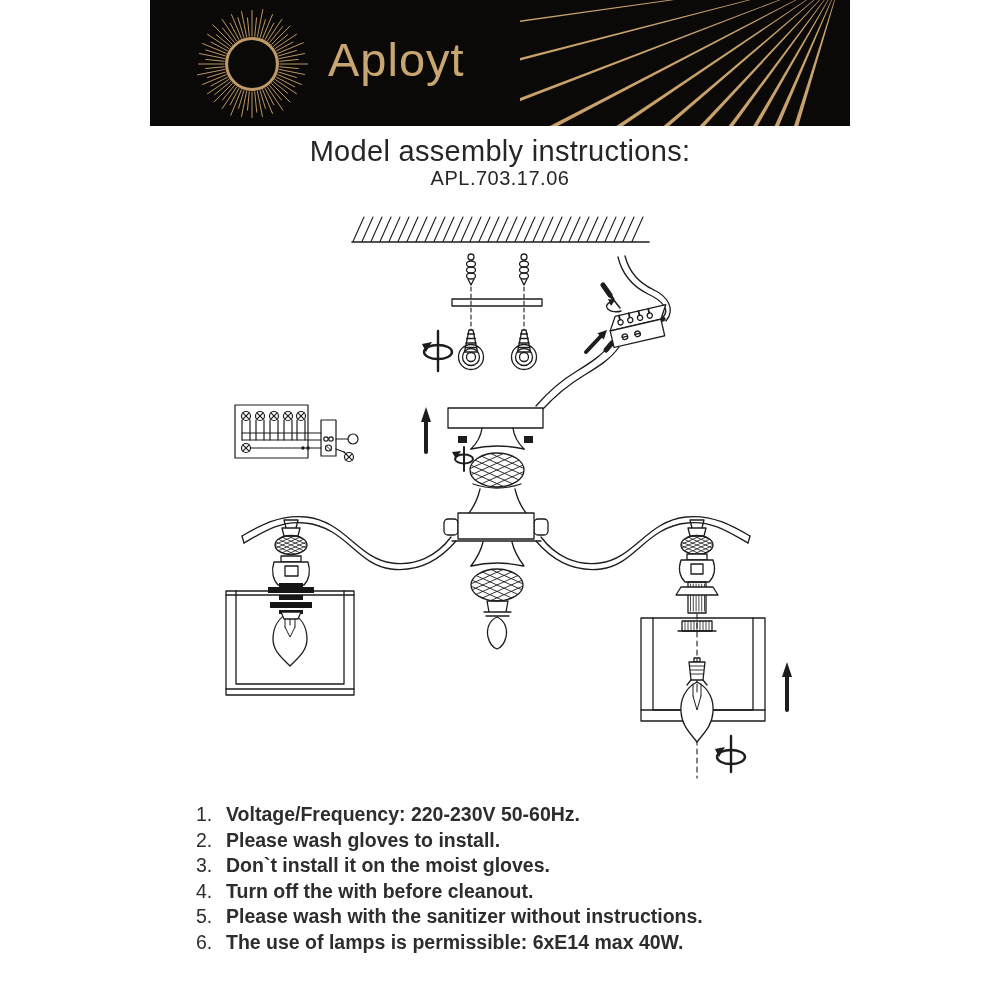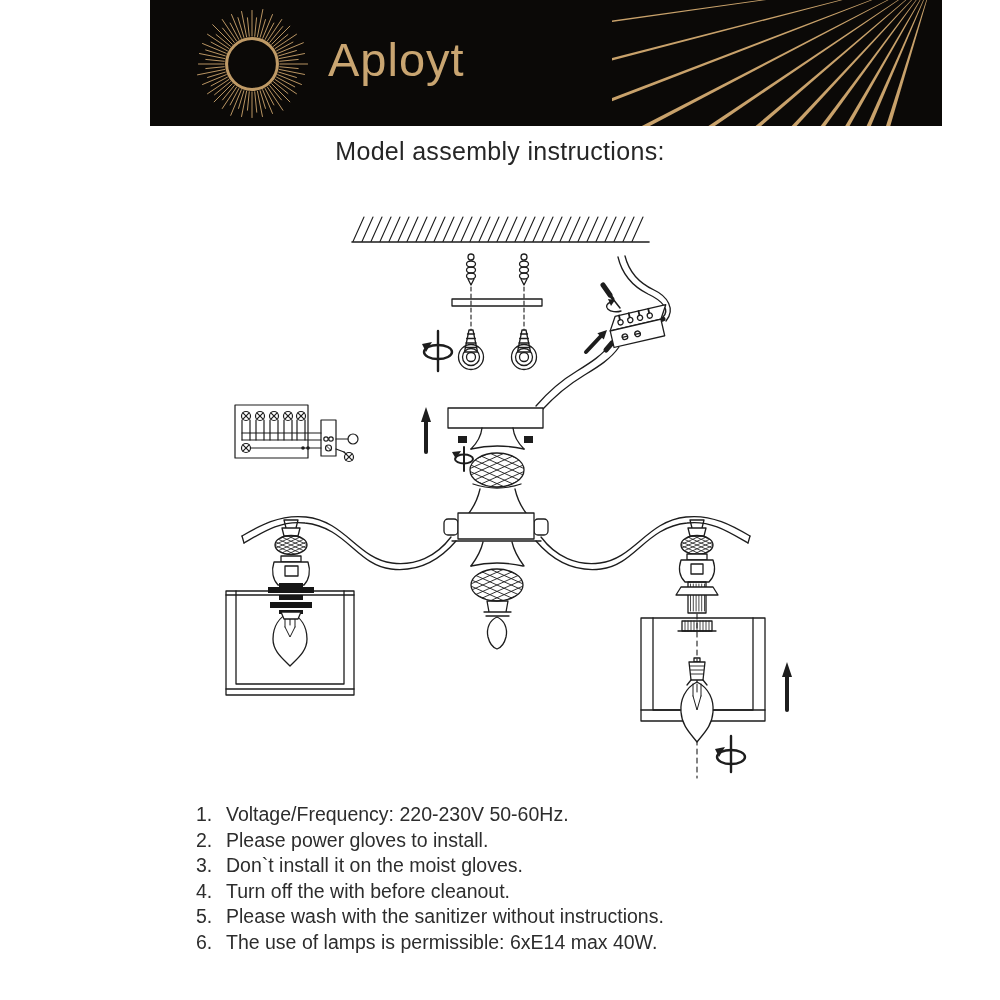--- a/index.html
+++ b/index.html
@@ -1,28 +1,28 @@
 <!DOCTYPE html>
 <html><head>
 <meta charset="utf-8">
 <style>
   html,body{margin:0;padding:0;background:#ffffff;}
   body{width:1000px;height:1000px;position:relative;font-family:"Liberation Sans",sans-serif;overflow:hidden;}
-  .banner{position:absolute;left:150px;top:0;width:792px;height:126px;background:#0b0907;overflow:hidden;}
+  .banner{position:absolute;left:150px;top:0;width:700px;height:126px;background:#0b0907;overflow:hidden;}
   #logoburst{position:absolute;left:44px;top:6px;width:116px;height:116px;}
   .wordmark{position:absolute;left:178px;top:36px;font-size:47px;line-height:1;color:#c9a571;letter-spacing:1px;font-weight:400;}
   #bannerrays{position:absolute;right:0;top:0;width:330px;height:126px;}
   .headings{position:absolute;left:0;top:138px;width:1000px;text-align:center;color:#262626;}
-  .title{font-size:25px;line-height:27px;letter-spacing:.3px;}
+  .title{font-size:29px;line-height:27px;letter-spacing:.3px;}
   .model{font-size:20px;line-height:26px;letter-spacing:.5px;}
   #diagram{position:absolute;left:150px;top:195px;width:700px;height:600px;}
   .instructions{position:absolute;left:196px;top:802px;width:660px;color:#2d2d2d;font-size:19.5px;line-height:25.5px;}
   .inst-row{display:flex;}
   .inst-num{width:30px;flex:0 0 30px;}
-  .inst-text{flex:1;}
+  .inst-text{flex:1;font-weight:bold;}
   svg *{vector-effect:none;}
 </style>
 </head>
 <body>
 
 <div class="banner">
   <svg id="logoburst" viewBox="0 0 114 114">
       <line x1="84" y1="57" x2="112" y2="57" stroke="#c9a26b" stroke-width="0.9"></line>
       <line x1="83.86998762014932" y1="59.646462788898134" x2="102.77849742692106" y2="61.50878845515979" stroke="#c9a26b" stroke-width="0.9"></line>
       <line x1="83.48120257088722" y1="62.26743869443546" x2="108.98161986137121" y2="67.3397870668548" stroke="#c9a26b" stroke-width="0.9"></line>
@@ -101,20 +101,21 @@
       <polygon points="322,-24 25.961561106972812,287.8904979280058 31.51984923927851,293.0736854644808" fill="#c9a26b"></polygon>
       <polygon points="322,-24 62.809810039300025,319.13045322171024 69.64259335454638,324.1864469090966" fill="#c9a26b"></polygon>
       <polygon points="322,-24 102.92968060221308,346.0409236273086 111.0703193977868,350.74092362730863" fill="#c9a26b"></polygon>
       <polygon points="322,-24 145.8150409790607,368.2822742806383 155.26075974522752,372.3893896905684" fill="#c9a26b"></polygon>
       <polygon points="322,-24 190.9248603358302,385.57376351765794 201.63547360261617,388.84832661055253" fill="#c9a26b"></polygon>
     </svg>
 </div>
 
 <div class="headings">
   <div class="title">Model assembly instructions:</div>
+  <div class="model">APL.703.17.06</div>
 </div>
 
 <svg id="diagram" viewBox="150 195 700 600" fill="none" stroke="#1d1d1d" stroke-width="1.3" stroke-linecap="round" stroke-linejoin="round">
   <defs>
     <g id="anchor">
       <circle cx="0" cy="257" r="3"></circle>
       <ellipse cx="0" cy="264" rx="4.5" ry="3"></ellipse>
       <ellipse cx="0" cy="270" rx="4.5" ry="3"></ellipse>
       <ellipse cx="0" cy="276" rx="4.5" ry="3"></ellipse>
       <path d="M-3,279 L0,285 L3,279"></path>
@@ -499,21 +500,21 @@
   </g>
 </svg>
 
 <div class="instructions">
   <div class="inst-row">
       <span class="inst-num">1.</span>
       <span class="inst-text">Voltage/Frequency: 220-230V 50-60Hz.</span>
     </div>
   <div class="inst-row">
       <span class="inst-num">2.</span>
-      <span class="inst-text">Please power gloves to install.</span>
+      <span class="inst-text">Please wash gloves to install.</span>
     </div>
   <div class="inst-row">
       <span class="inst-num">3.</span>
       <span class="inst-text">Don`t install it on the moist gloves.</span>
     </div>
   <div class="inst-row">
       <span class="inst-num">4.</span>
       <span class="inst-text">Turn off the with before cleanout.</span>
     </div>
   <div class="inst-row">

